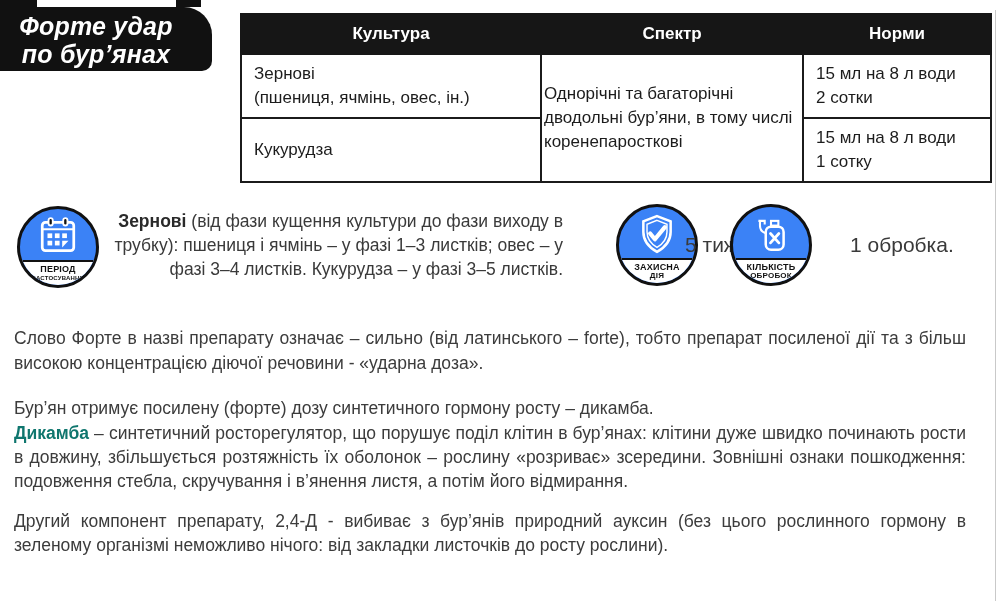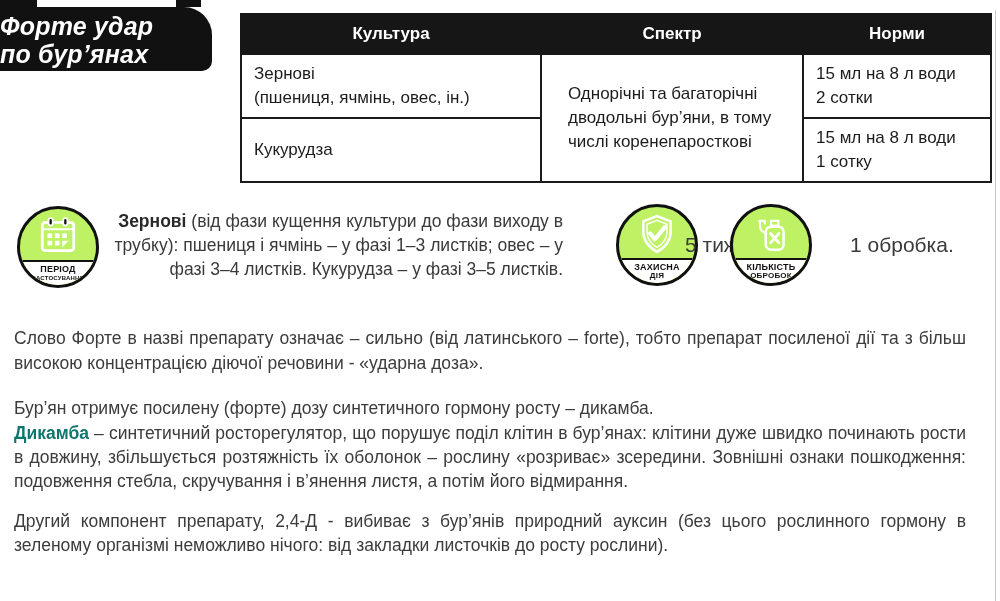--- a/index.html
+++ b/index.html
@@ -13,21 +13,21 @@
   
   .artifact { position: absolute; background: #111111; top: 0; }
   .artifact.a1 { left: 0; width: 37px; height: 9px; }
   .artifact.a2 { left: 176px; width: 25px; height: 7px; }
 
   
   .title-badge {
     position: absolute; left: 0; top: 7px; width: 212px; height: 64px;
     background: #111111; border-radius: 0 28px 10px 0;
     color: #ffffff; font-style: italic; font-weight: bold;
-    text-align: left; padding: 5px 20px 0 0;
+    text-align: center; padding: 5px 20px 0 0;
     font-size: 25px; line-height: 28px; letter-spacing: 0.2px;
   }
 
   
   .spec-table {
     position: absolute; left: 240px; top: 13px; width: 750px;
     border-collapse: collapse; table-layout: fixed;
     font-size: 17px; color: #1c1c1c;
   }
   .spec-table col.c1 { width: 300px; }
@@ -36,26 +36,26 @@
   .spec-table th {
     background: #161616; color: #ffffff; font-weight: 600;
     height: 40px; font-size: 17px; border: 2px solid #161616;
   }
   .spec-table td {
     border: 2px solid #1b1b1b; vertical-align: middle;
     padding: 4px 8px 4px 12px; line-height: 24px; background: #ffffff;
   }
   .spec-table tr.r1 { height: 64px; }
   .spec-table tr.r2 { height: 64px; }
-  .spec-table td.spectrum { padding-left: 26px; margin-left: 37px; }
+  .spec-table td.spectrum { padding-left: 2px; margin-left: 37px; }
 
   
   .cbadge {
     position: absolute; width: 82px; height: 82px; border-radius: 50%;
-    background: #bef264; border: 3px solid #111111; overflow: hidden;
+    background: #3b82f6; border: 3px solid #111111; overflow: hidden;
   }
   .cbadge .icon-wrap {
     position: absolute; top: 3px; left: 0; width: 100%; height: 48px;
     display: flex; align-items: center; justify-content: center;
   }
   .cbadge .chord {
     position: absolute; left: 0; bottom: 0; width: 100%; height: 25px;
     background: #ffffff; border-top: 2px solid #111111;
     text-align: center; color: #111111; padding-top: 2px;
   }

